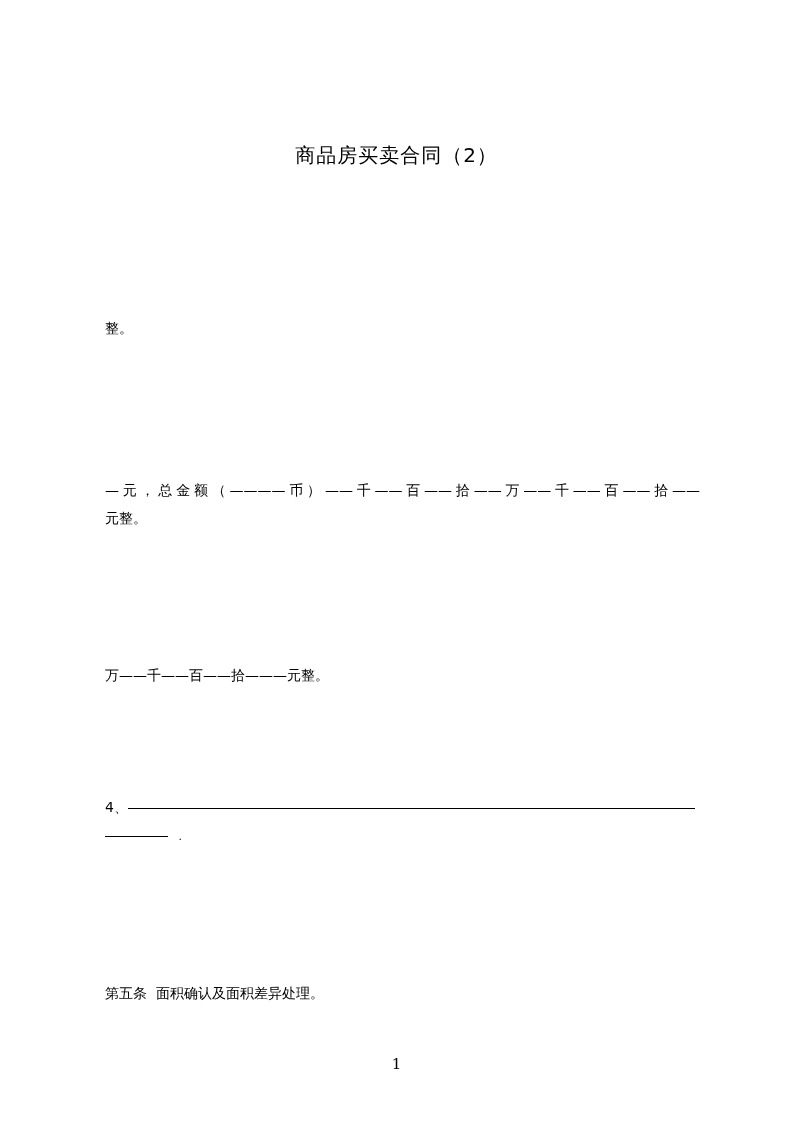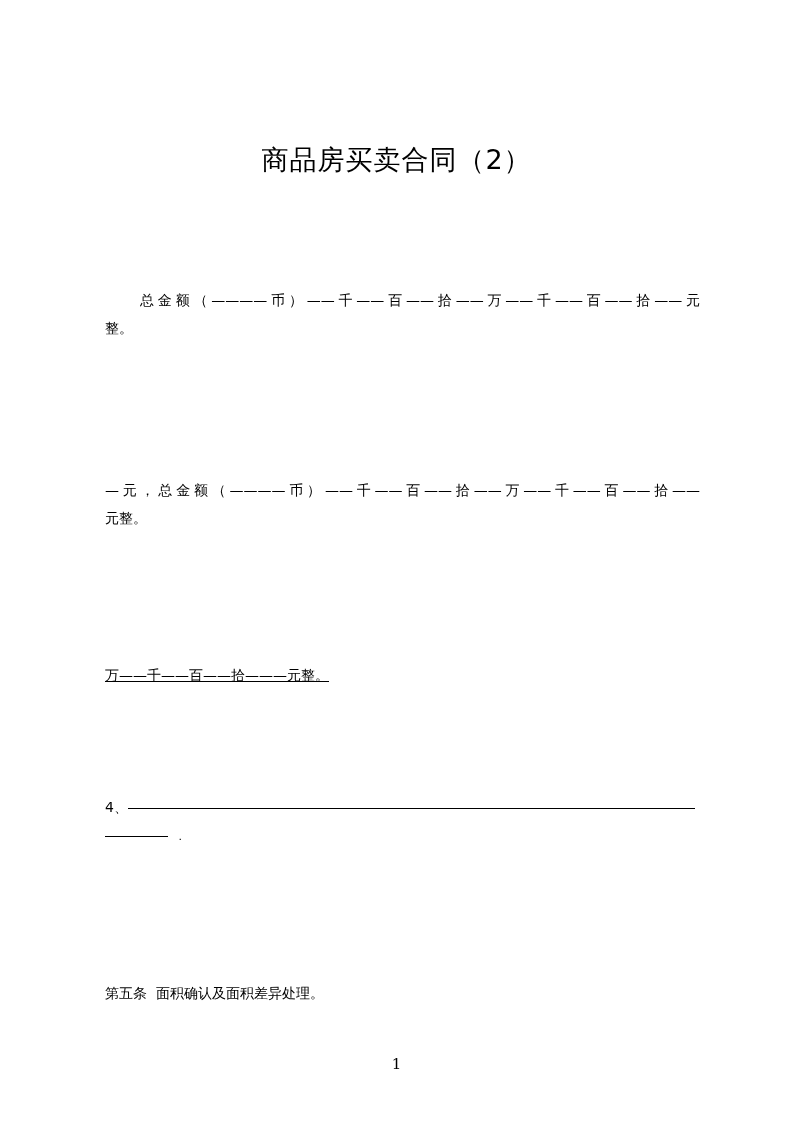--- a/index.html
+++ b/index.html
@@ -1,41 +1,40 @@
 <!DOCTYPE html>
 <html><head>
   <meta charset="utf-8">
   <style>
     html, body { margin: 0; padding: 0; background: #ffffff; }
     body { width: 793px; height: 1122px; position: relative; overflow: hidden;
            font-family: "DejaVu Sans", "Liberation Sans", sans-serif; color: #000; }
     .page { position: absolute; left: 0; top: 0; width: 793px; height: 1122px; background: #fff; }
     .title { position: absolute; left: 0; width: 793px; top: 142px; text-align: center;
-             font-size: 27px; letter-spacing: 1px; }
+             font-size: 20px; letter-spacing: 1px; }
     .line { position: absolute; left: 105px; width: 595px; font-size: 14px; line-height: 26px;
             white-space: nowrap; }
     .justify { text-align: justify; text-align-last: justify; }
     .rule { display: inline-block; vertical-align: middle; border-top: 1.3px solid #000; height: 0; }
     .pagenum { position: absolute; top: 1055px; left: 0; width: 793px; text-align: center;
                font-family: "DejaVu Serif", "Liberation Serif", serif; font-size: 15px; }
   </style>
 </head>
 <body>
 
 <div class="page">
 
   <div class="title">商品房买卖合同（2）</div>
 
-  <div class="line justify" style="top:287px; left:140px; width:560px;">总金额（————币）——千——百——拾——万——千——百——拾——元</div>
   <div class="line" style="top:315px;">整。</div>
 
   <div class="line justify" style="top:477px;">—元，总金额（————币）——千——百——拾——万——千——百——拾——</div>
   <div class="line" style="top:505px;">元整。</div>
 
-  <div class="line" style="top:662px;text-decoration:underline;">万——千——百——拾———元整。</div>
+  <div class="line" style="top:662px;">万——千——百——拾———元整。</div>
 
   <div class="line" style="top:794px;">
     <span>4、</span><span class="rule" style="width:567px;"></span>
   </div>
   <div class="line" style="top:822px;">
     <span class="rule" style="width:63px;"></span>
     <span style="margin-left:6px; font-size:11px;">.</span>
   </div>
 
   <div class="line" style="top:956px; white-space:pre;margin-top:24px;">第五条  面积确认及面积差异处理。</div>

